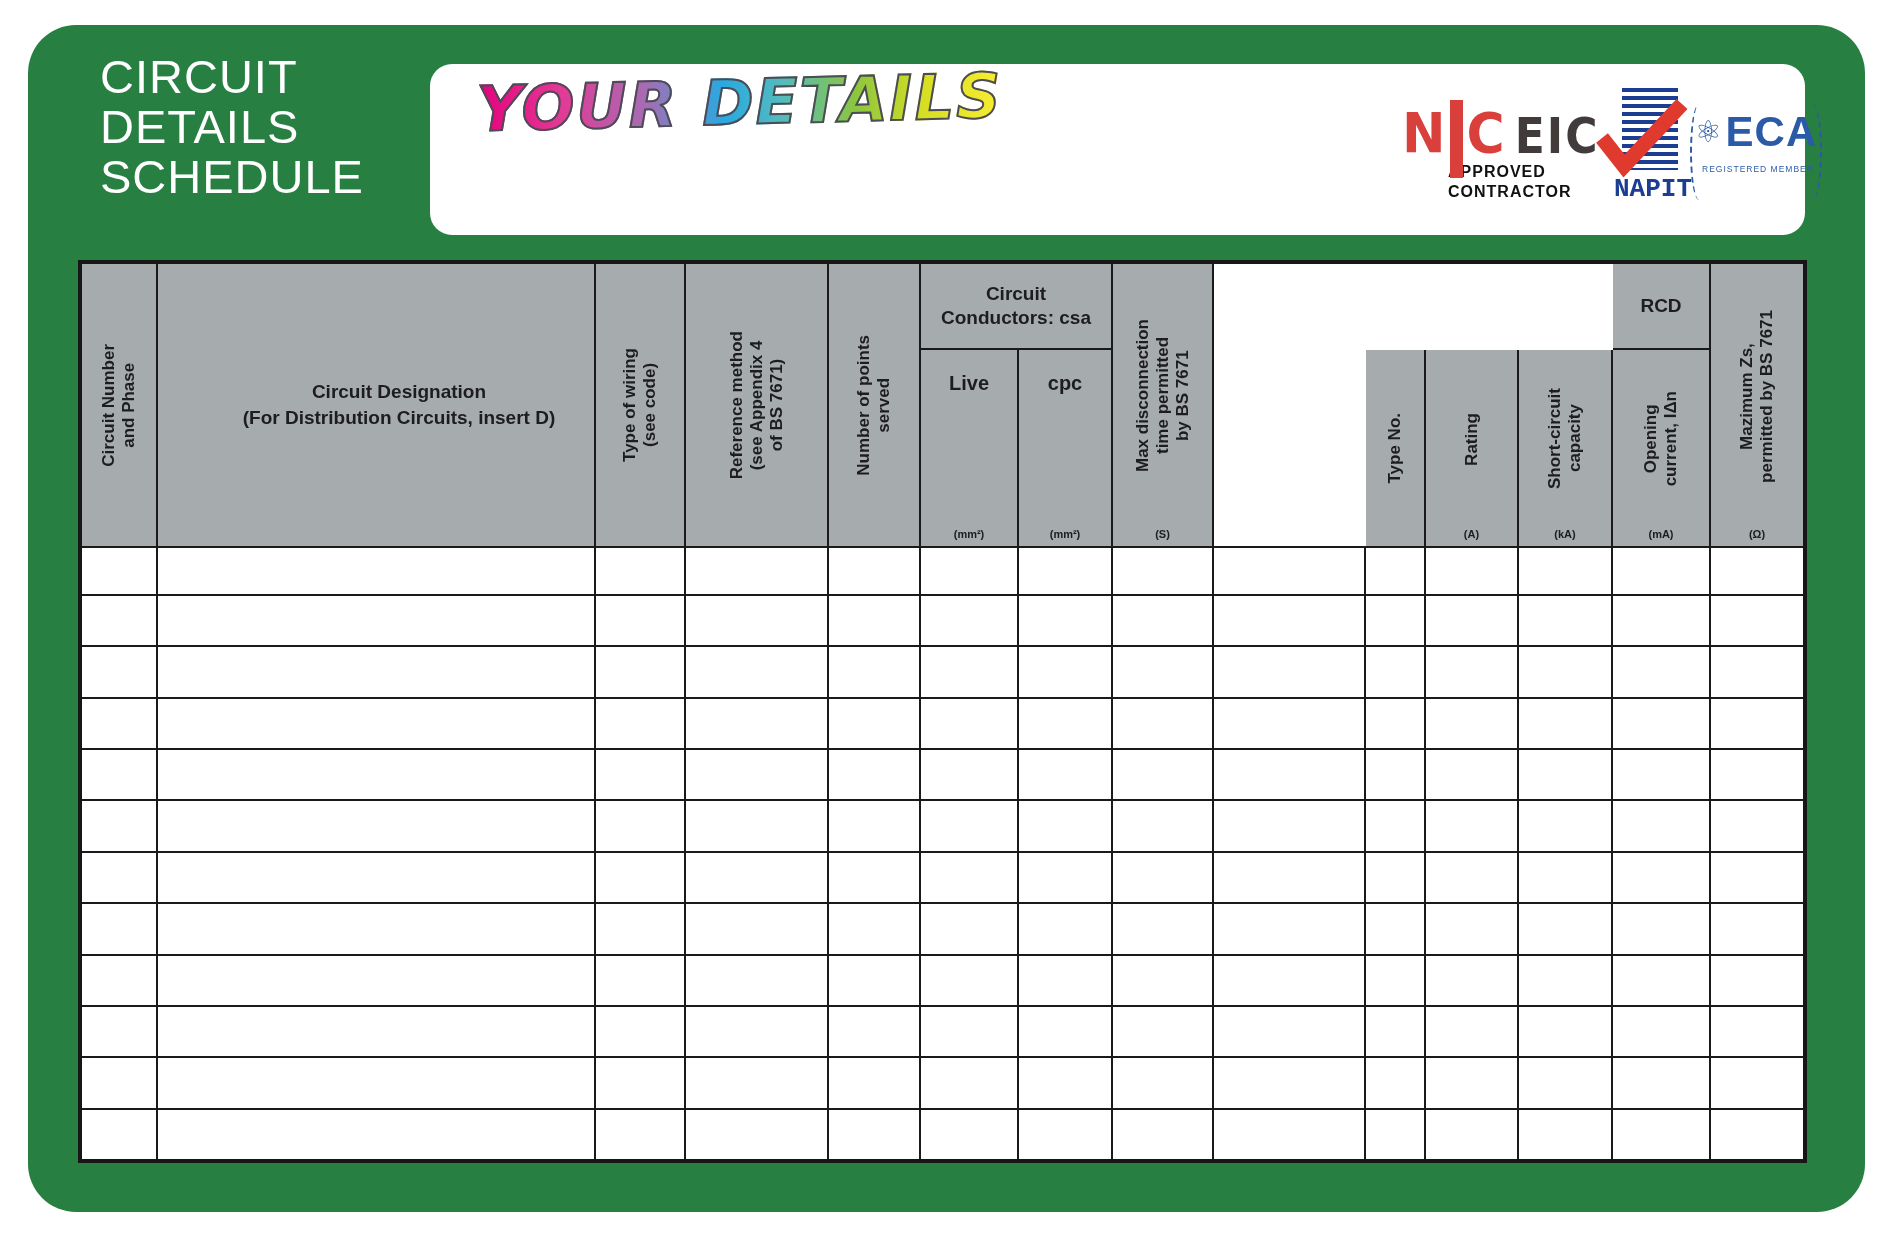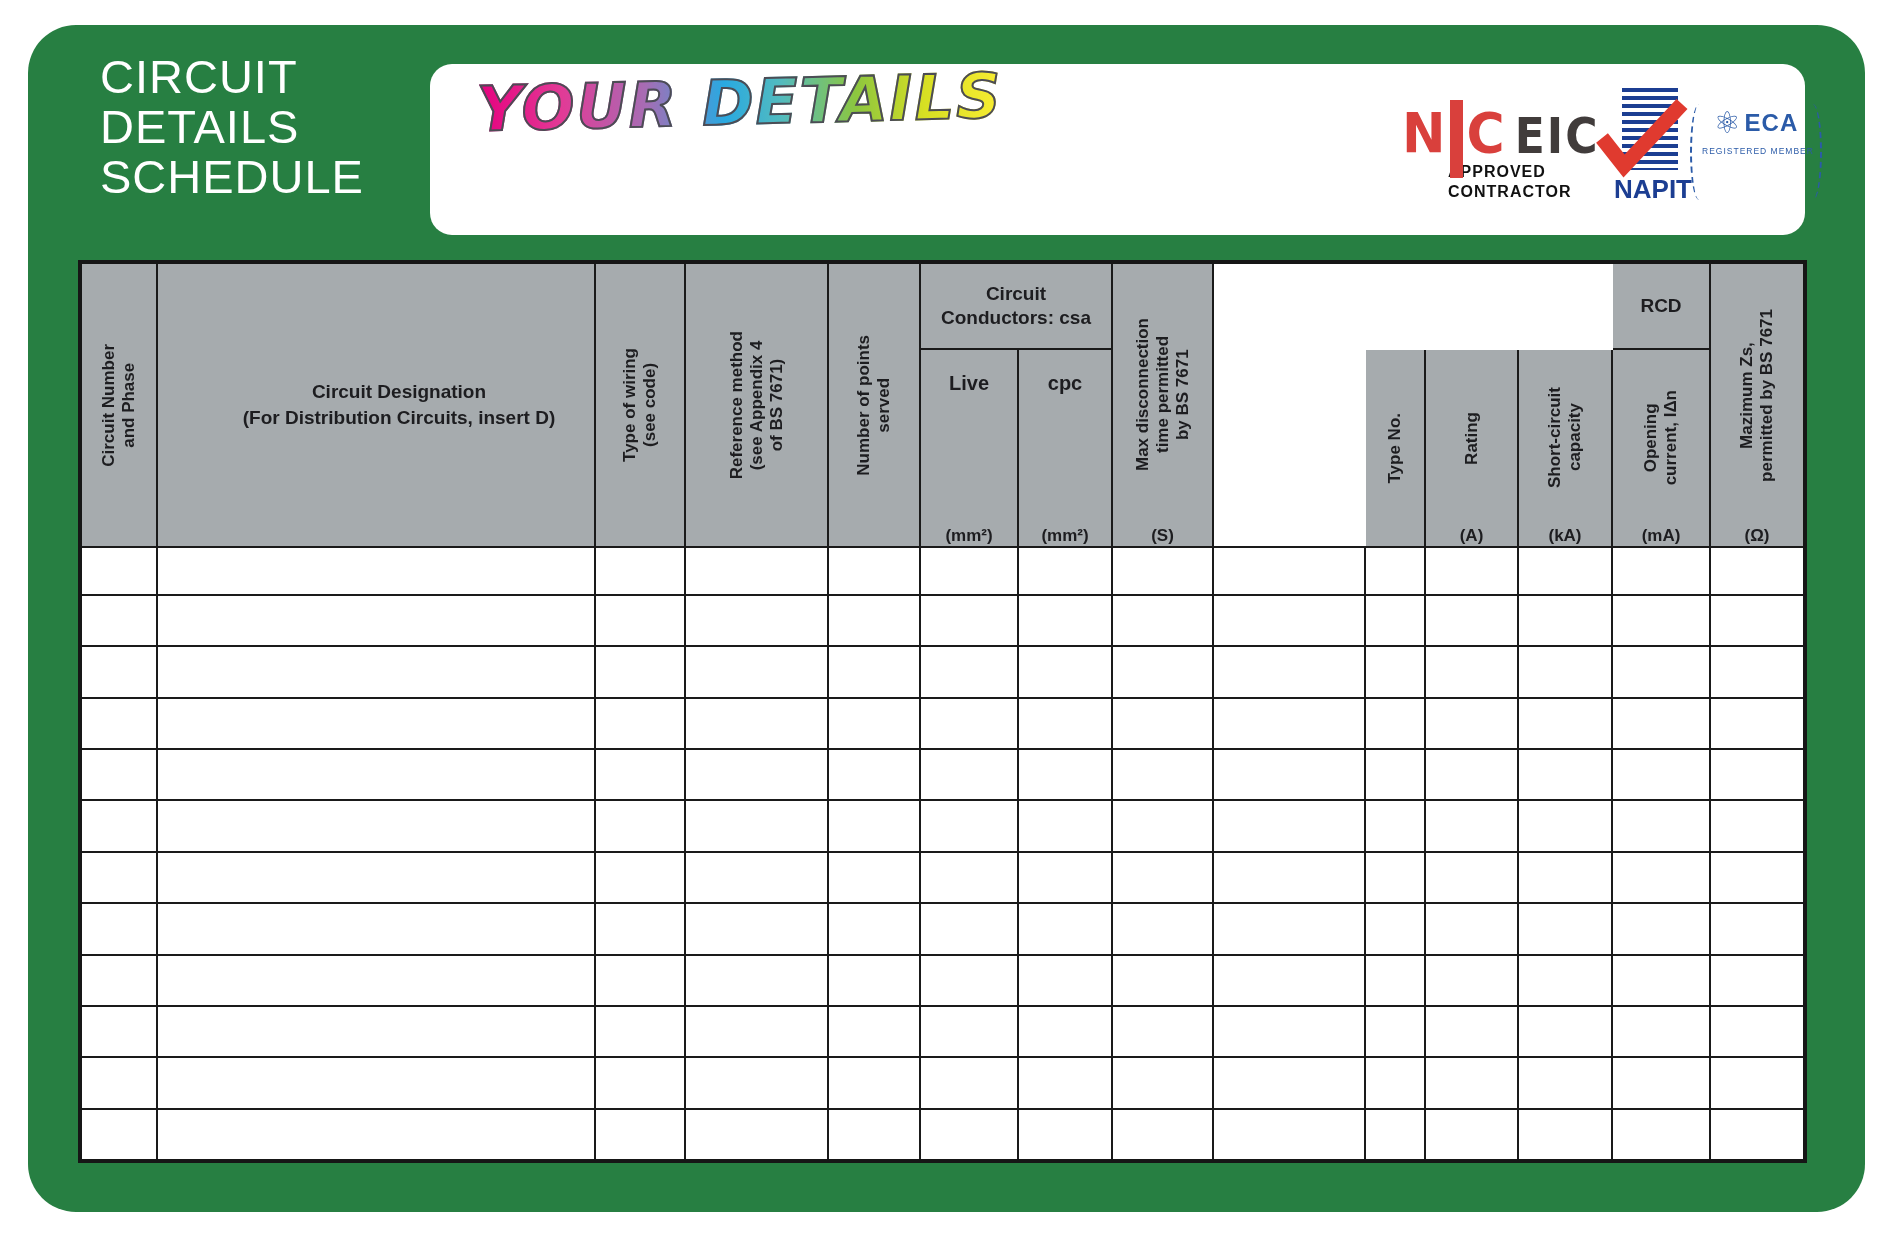--- a/index.html
+++ b/index.html
@@ -74,36 +74,36 @@
     color:#413C3B;font-family:"DejaVu Sans", sans-serif;
     font-weight:900;font-size:44px;line-height:40px;letter-spacing:2px;
     margin-left:10px;transform:scaleY(1.15);
   }
   .niceic-caption{
     margin:6px 0 0 46px;color:#111;font-weight:bold;font-size:16px;
     line-height:20px;letter-spacing:1px;white-space:pre-line;
   }
 
   
-  .napit{position:absolute;left:1178px;top:18px;width:104px;height:122px;}
+  .napit{position:absolute;left:1178px;top:18px;width:104px;height:122px;font-family:Liberation Mono, monospace;}
   .napit-stripes{
     position:absolute;left:14px;top:6px;width:56px;height:82px;
     background:repeating-linear-gradient(to bottom,#1C3E92 0px,#1C3E92 4px,#ffffff 4px,#ffffff 8px);
   }
   .napit-check{position:absolute;left:-14px;top:14px;}
   .napit-label{
     position:absolute;left:0;top:92px;width:90px;text-align:center;
     color:#1C3E92;font-weight:bold;font-size:26px;letter-spacing:0px;
   }
 
   
   .eca{position:absolute;left:1272px;top:44px;width:108px;height:92px;color:#2B5BA8;}
   .eca-row{display:flex;align-items:center;justify-content:center;gap:4px;}
   .eca-knot{font-size:30px;line-height:30px;}
-  .eca-label{font-weight:bold;font-size:24px;letter-spacing:1px;}
+  .eca-label{font-weight:bold;font-size:42px;letter-spacing:1px;}
   .eca-sub{
     margin-top:8px;text-align:center;font-size:8.5px;letter-spacing:1px;
     border-top:0;white-space:nowrap;
   }
   .eca-arc{
     position:absolute;top:-4px;width:16px;height:96px;
   }
   .eca-arc.left{left:-12px;border-left:2px dashed #2B5BA8;border-radius:50%;}
   .eca-arc.right{right:-12px;border-right:2px dashed #2B5BA8;border-radius:50%;}
 
@@ -140,21 +140,21 @@
   .vtext{
     writing-mode:vertical-rl;transform:rotate(180deg);
     white-space:pre-line;text-align:center;
     font-size:17px;line-height:20px;
   }
   .hcenter{
     display:flex;align-items:center;justify-content:center;
     text-align:center;font-size:19px;line-height:26px;white-space:pre-line;padding-left:46px;
   }
   .toplabel{padding-top:22px;font-size:20px;text-align:center;}
-  .unit{font-size:17px;text-align:center;}
+  .unit{padding-bottom:6px;font-size:11px;text-align:center;}
   .gc1{grid-column:1}.gc2{grid-column:2}.gc3{grid-column:3}.gc4{grid-column:4}
   .gc5{grid-column:5}.gc6{grid-column:6}.gc7{grid-column:7}.gc8{grid-column:8}
   .gc9{grid-column:9}.gc10{grid-column:10}.gc11{grid-column:11}.gc12{grid-column:12}
   .gc13{grid-column:13}.gc14{grid-column:14}
   .gcond{grid-column:6/8;grid-row:1}
   .gocpd{grid-column:9/13;grid-row:1}
   .grcd{grid-column:13;grid-row:1}
 
   .tbody{flex:1;display:flex;flex-direction:column;min-height:0;}
   .trow{border-bottom:2px solid #1a1a1a;}

